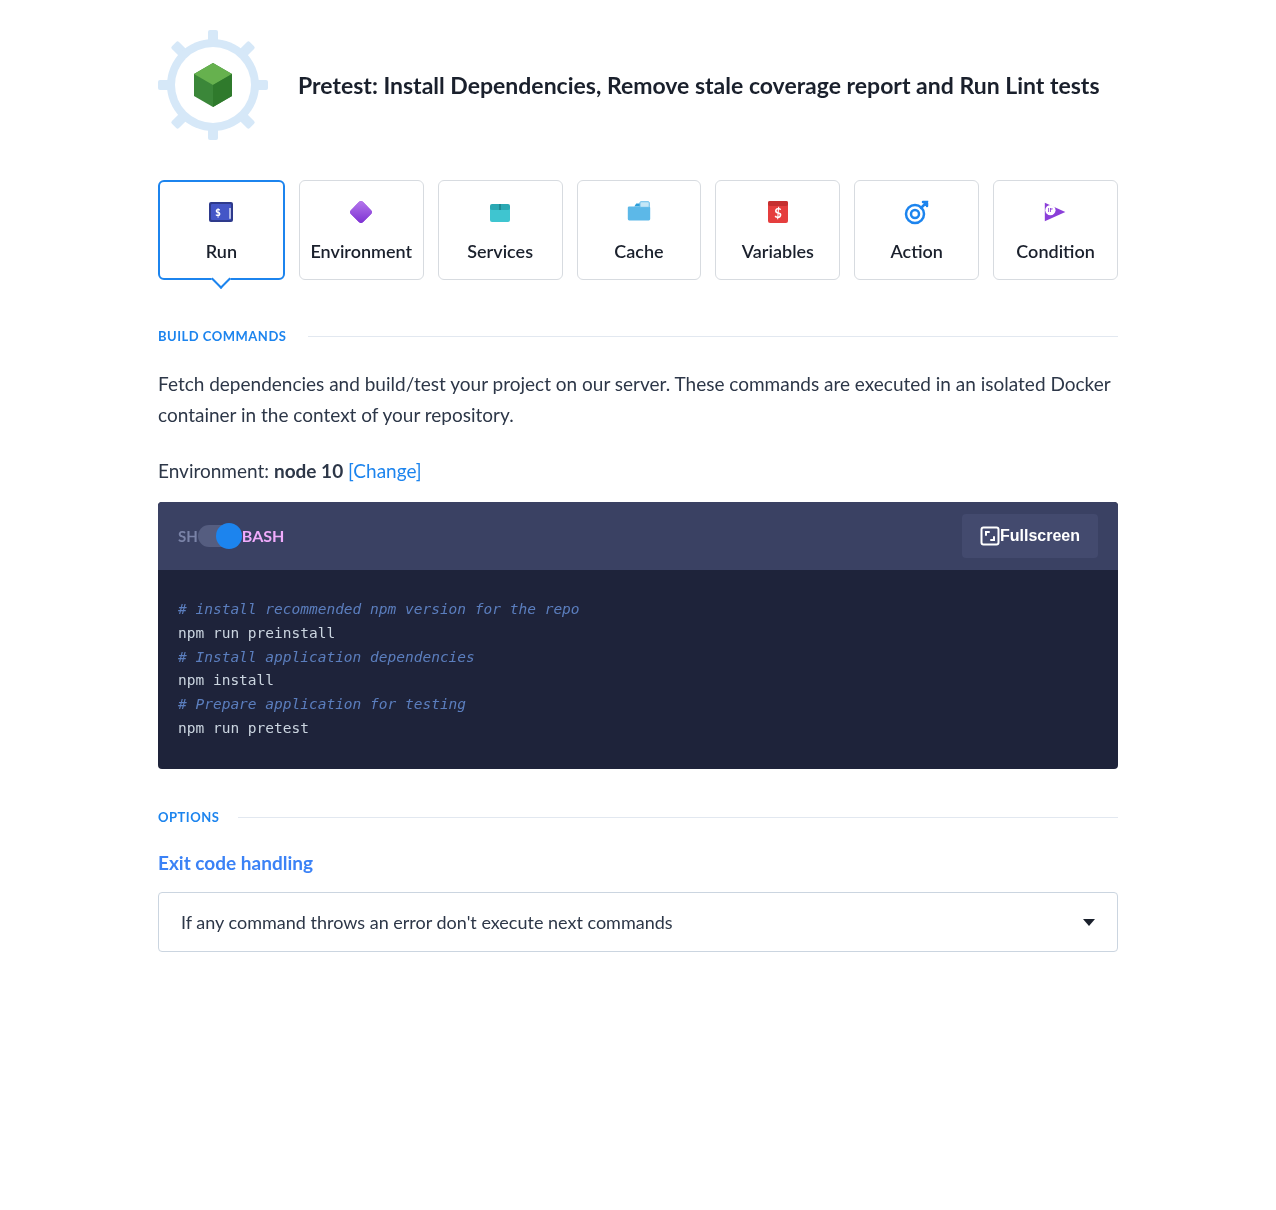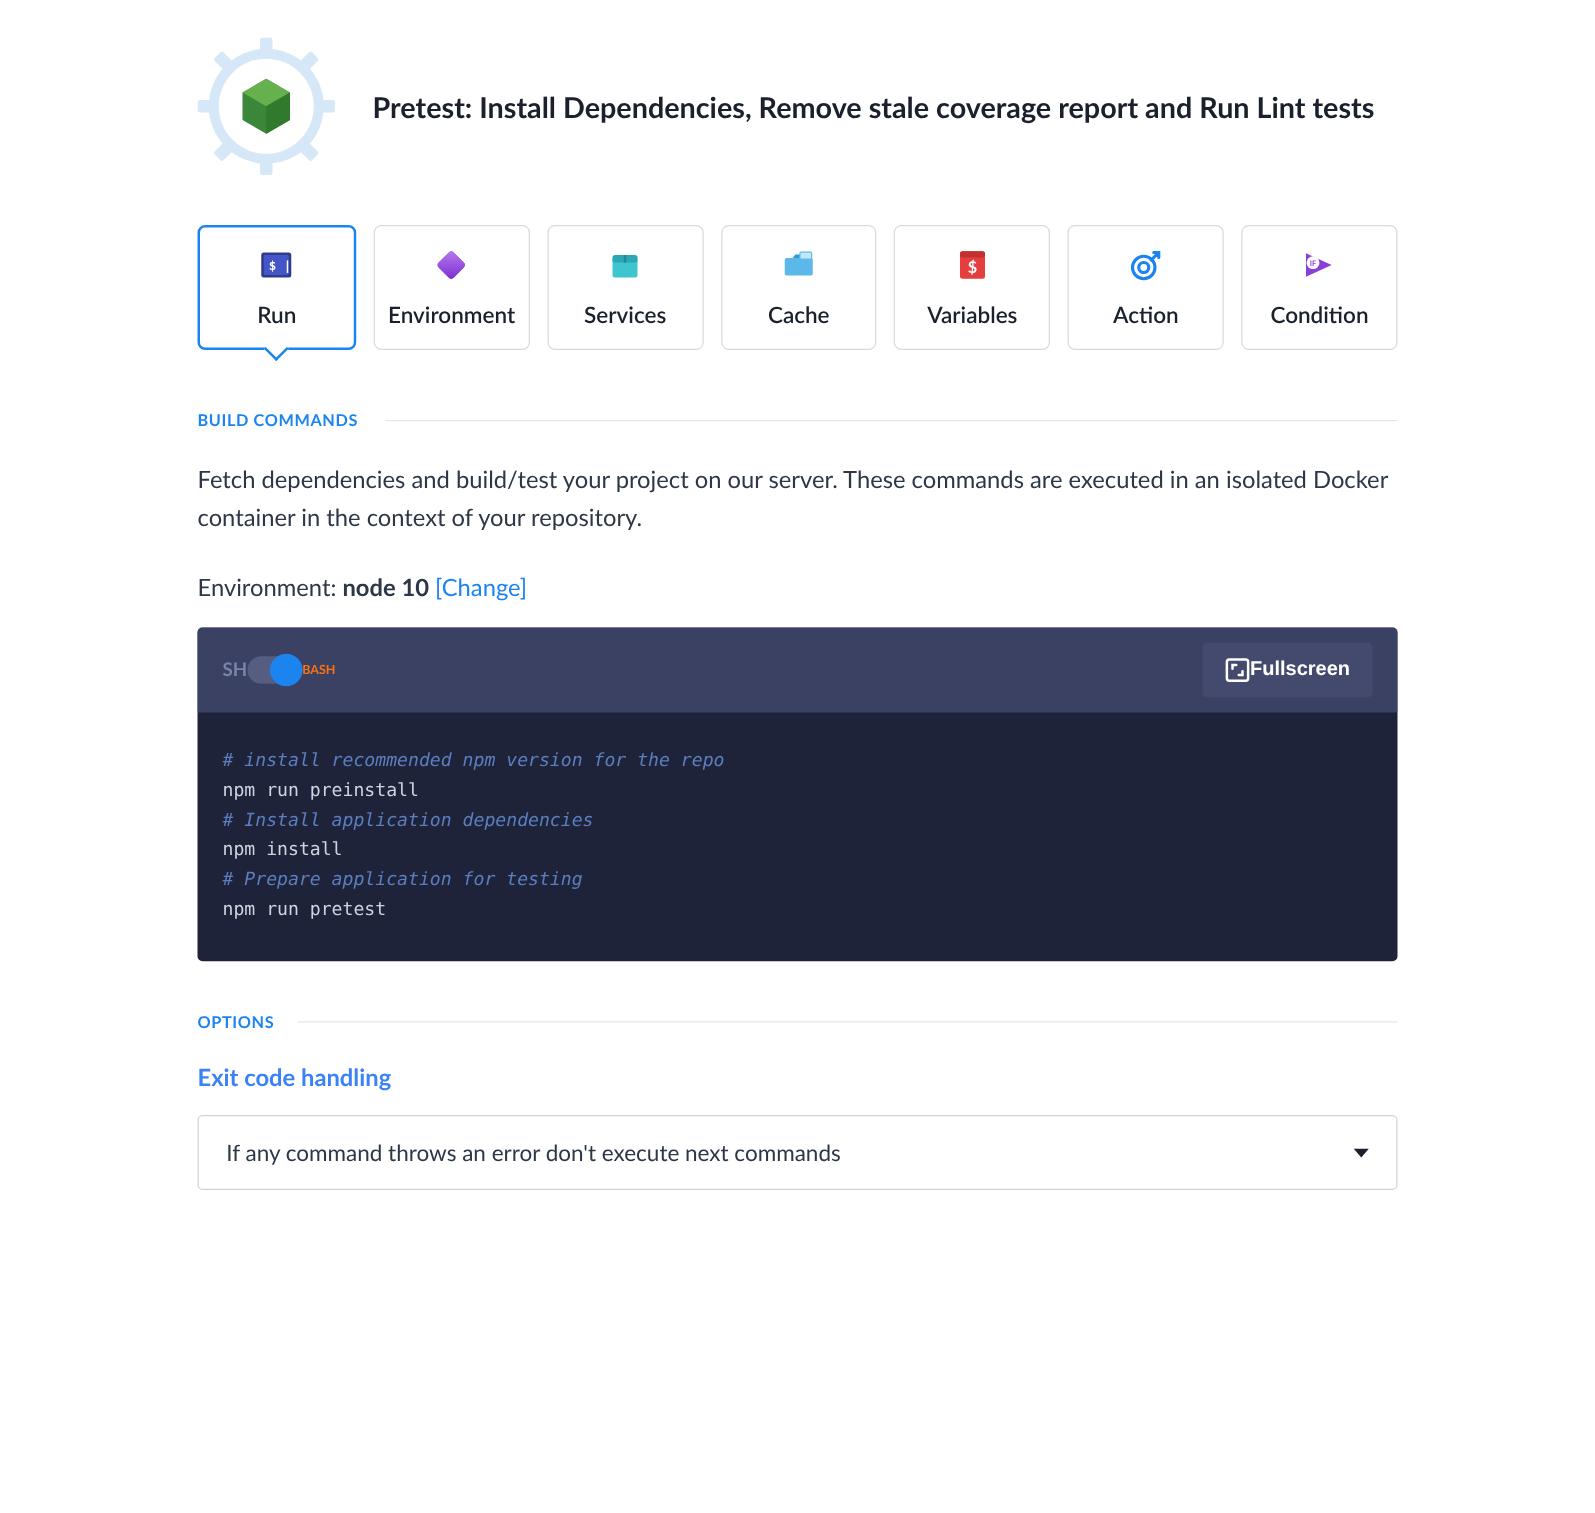--- a/index.html
+++ b/index.html
@@ -126,23 +126,23 @@
     display: flex;
     align-items: center;
     justify-content: space-between;
   }
   .shell-toggle {
     display: flex;
     align-items: center;
     gap: 0;
   }
   .shell-label {
-    font-size: 10px;
-    font-weight: 700;
-    color: #f97316;
+    font-size: 16px;
+    font-weight: 700;
+    color: #f0abfc;
   }
   .shell-label.dim { color: #7a83a8; font-size: 15px; }
   .toggle {
     width: 44px;
     height: 22px;
     background: #555d80;
     border-radius: 11px;
     position: relative;
     cursor: pointer;
   }

